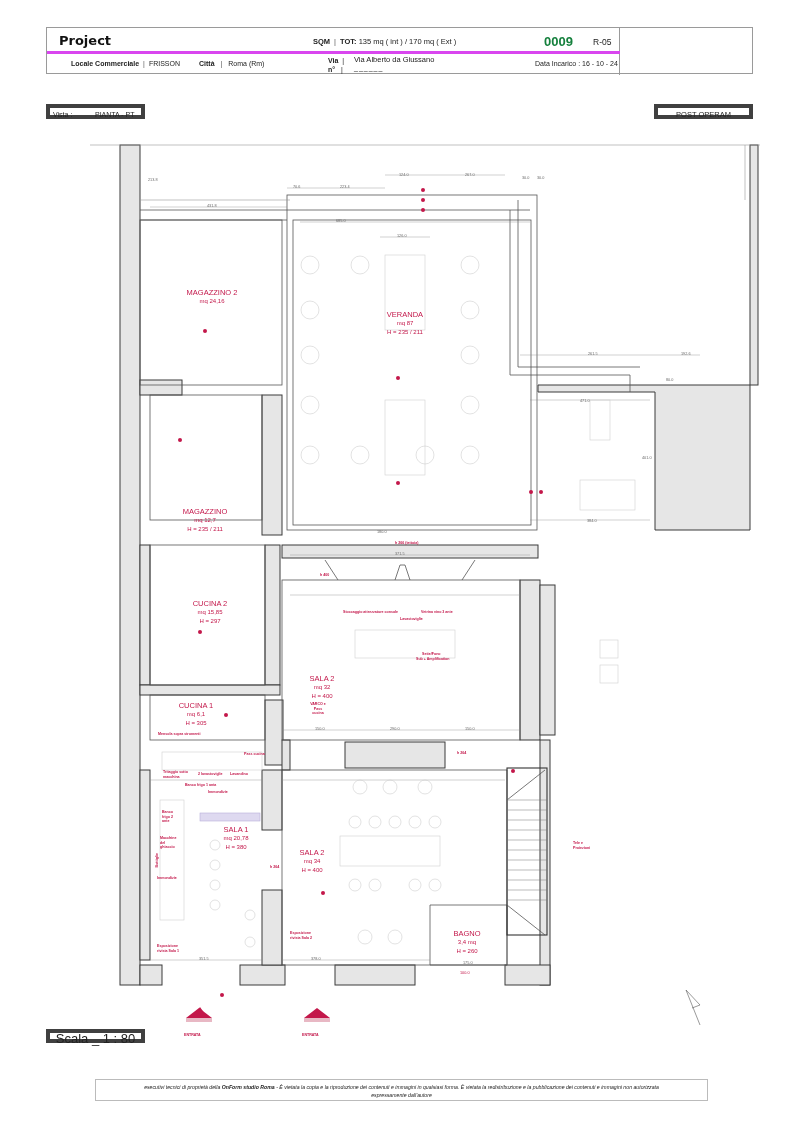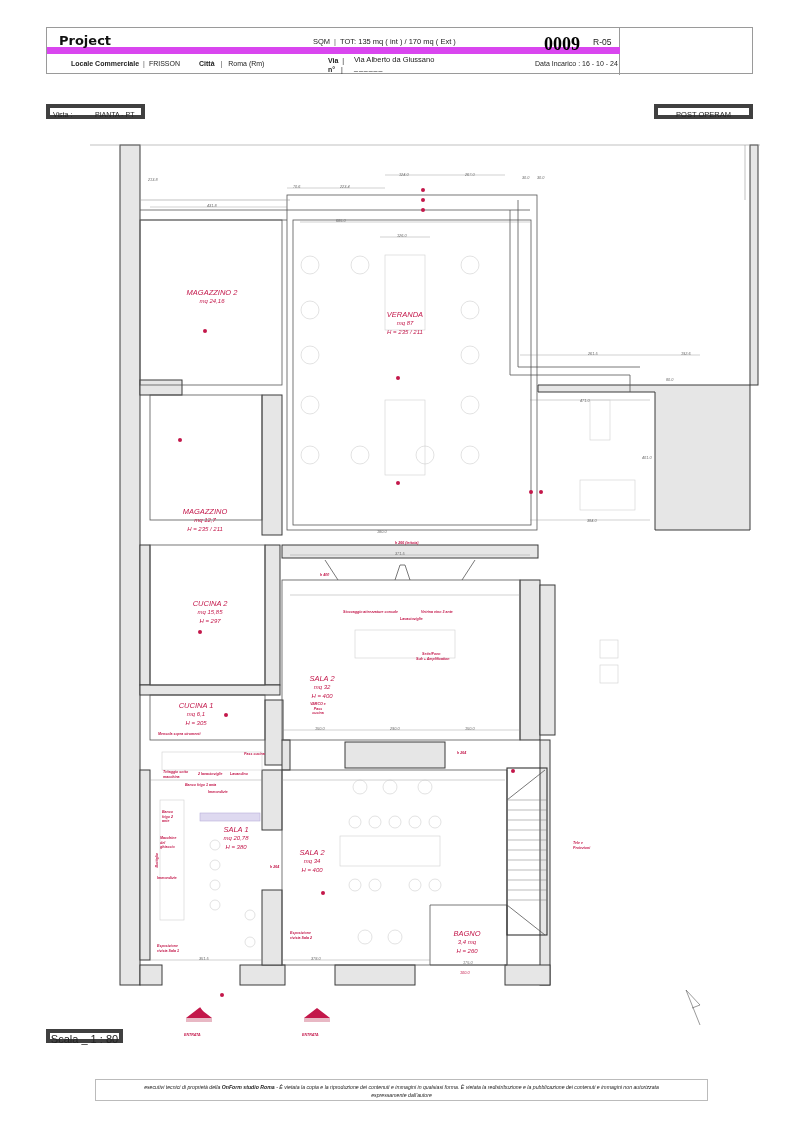--- a/index.html
+++ b/index.html
@@ -2,44 +2,44 @@
 <html><head>
 <meta charset="utf-8">
 <style>
   * { box-sizing: border-box; margin: 0; padding: 0; }
   html, body { width: 800px; height: 1131px; background: #ffffff; overflow: hidden; }
   body { position: relative; font-family: "Liberation Sans", sans-serif; color: #222; }
 
   
   .title-block { position: absolute; left: 46px; top: 27px; width: 707px; height: 47px; border: 1px solid #9a9a9a; background: #fff; }
   .tb-main { position: absolute; left: 0; top: 0; width: 573px; height: 47px; border-right: 1px solid #9a9a9a; }
-  .tb-row1 { position: absolute; left: 0; top: 0; width: 573px; height: 26px; border-bottom: 7px solid #d946ef; }
+  .tb-row1 { position: absolute; left: 0; top: 0; width: 573px; height: 26px; border-bottom: 3px solid #d946ef; }
   .tb-row2 { position: absolute; left: 12px; top: 26px; width: 573px; height: 21px; }
   .tb-project { position: absolute; left: 12px; top: 5px; font-size: 13px; font-weight: bold; font-family: "DejaVu Sans", sans-serif; color: #111; }
   .tb-sqm { position: absolute; left: 266px; top: 9px; font-size: 7.5px; }
-  .tb-sqm b { font-weight: normal; }
-  .tb-code { position: absolute; left: 497px; top: 6px; font-size: 18px; font-weight: bold; color: #000000; font-family: Liberation Serif, serif; }
+  .tb-sqm b { font-weight: bold; }
+  .tb-code { position: absolute; left: 497px; top: 6px; font-size: 13px; font-weight: bold; color: #15803d; }
   .tb-rev { position: absolute; left: 546px; top: 9px; font-size: 8.5px; }
   .tb-small { position: absolute; font-size: 7px; top: 6px; }
   .tb-via { position: absolute; left: 269px; top: 2px; font-size: 7px; line-height: 9px; }
   .tb-viaval { position: absolute; left: 295px; top: 1px; font-size: 7.5px; }
   .tb-numval { position: absolute; left: 295px; top: 10px; font-size: 7px; letter-spacing: 1px; }
   .tb-data { position: absolute; left: 476px; top: 6px; font-size: 7px; }
   .sep { color: #555; padding: 0 4px; }
 
   
   .tag { position: absolute; border: 4px solid #404040; font-size: 7px; background: #fff; }
   .vista-tag { left: 46px; top: 104px; width: 99px; height: 15px; }
   .vista-tag .l { position: absolute; left: 3px; top: 3px; }
   .vista-tag .v { position: absolute; left: 45px; top: 3px; }
   .post-tag { left: 654px; top: 104px; width: 99px; height: 15px; text-align: center; line-height: 13px; font-size: 7.5px; }
-  .scale-tag { left: 46px; top: 1029px; width: 77px; height: 14px; text-align: center; line-height: 12px; font-size: 11px; }
+  .scale-tag { left: 46px; top: 1029px; width: 99px; height: 14px; text-align: center; line-height: 12px; font-size: 13px; }
 
   
-  .plan { position: absolute; left: 0; top: 0; width: 800px; height: 1131px; pointer-events: none; font-style: italic; }
+  .plan { position: absolute; left: 0; top: 0; width: 800px; height: 1131px; pointer-events: none; }
   .plan svg { position: absolute; left: 0; top: 0; }
   .room-label { position: absolute; color: #c3174a; text-align: center; font-size: 6px; line-height: 9px; transform: translateX(-50%); white-space: nowrap; pointer-events: auto; }
   .room-label .name { font-size: 7.5px; }
   .note { position: absolute; color: #c3174a; font-size: 3.6px; line-height: 4.5px; white-space: nowrap; font-weight: bold; }
   .dim { position: absolute; color: #6b6b6b; font-size: 3.8px; white-space: nowrap; }
 
   
   .footer { position: absolute; left: 95px; top: 1079px; width: 613px; height: 22px; border: 1px solid #bbb; text-align: center; font-size: 5.2px; font-style: italic; line-height: 8px; padding-top: 3px; }
   .footer b { font-weight: bold; }
 </style>

